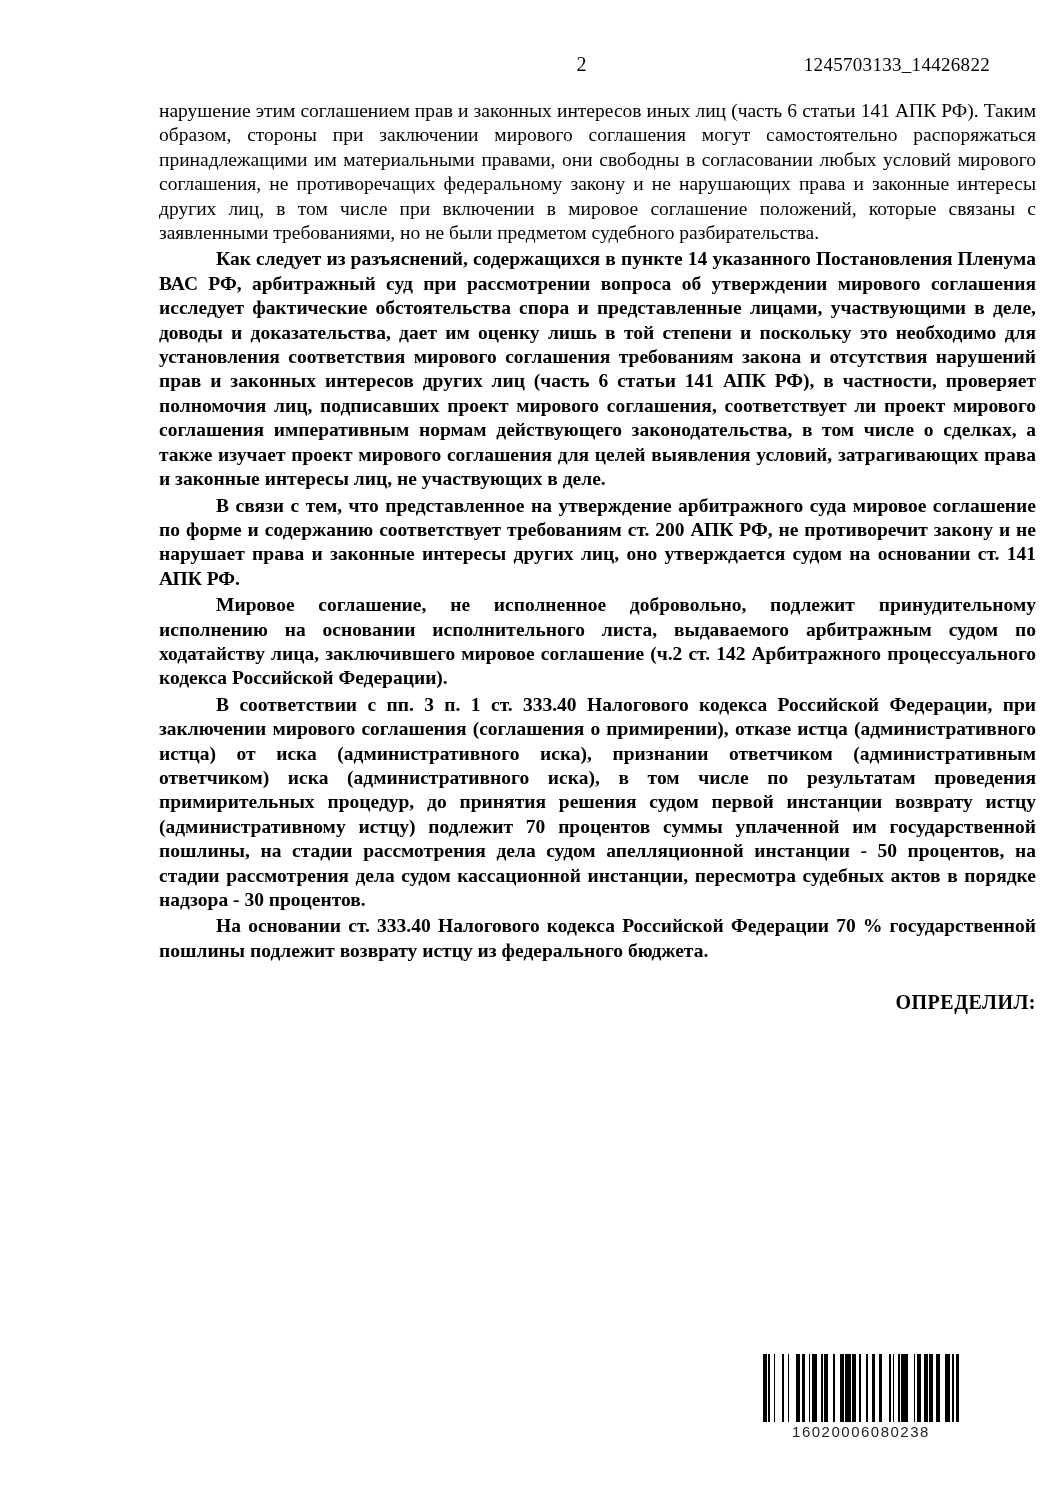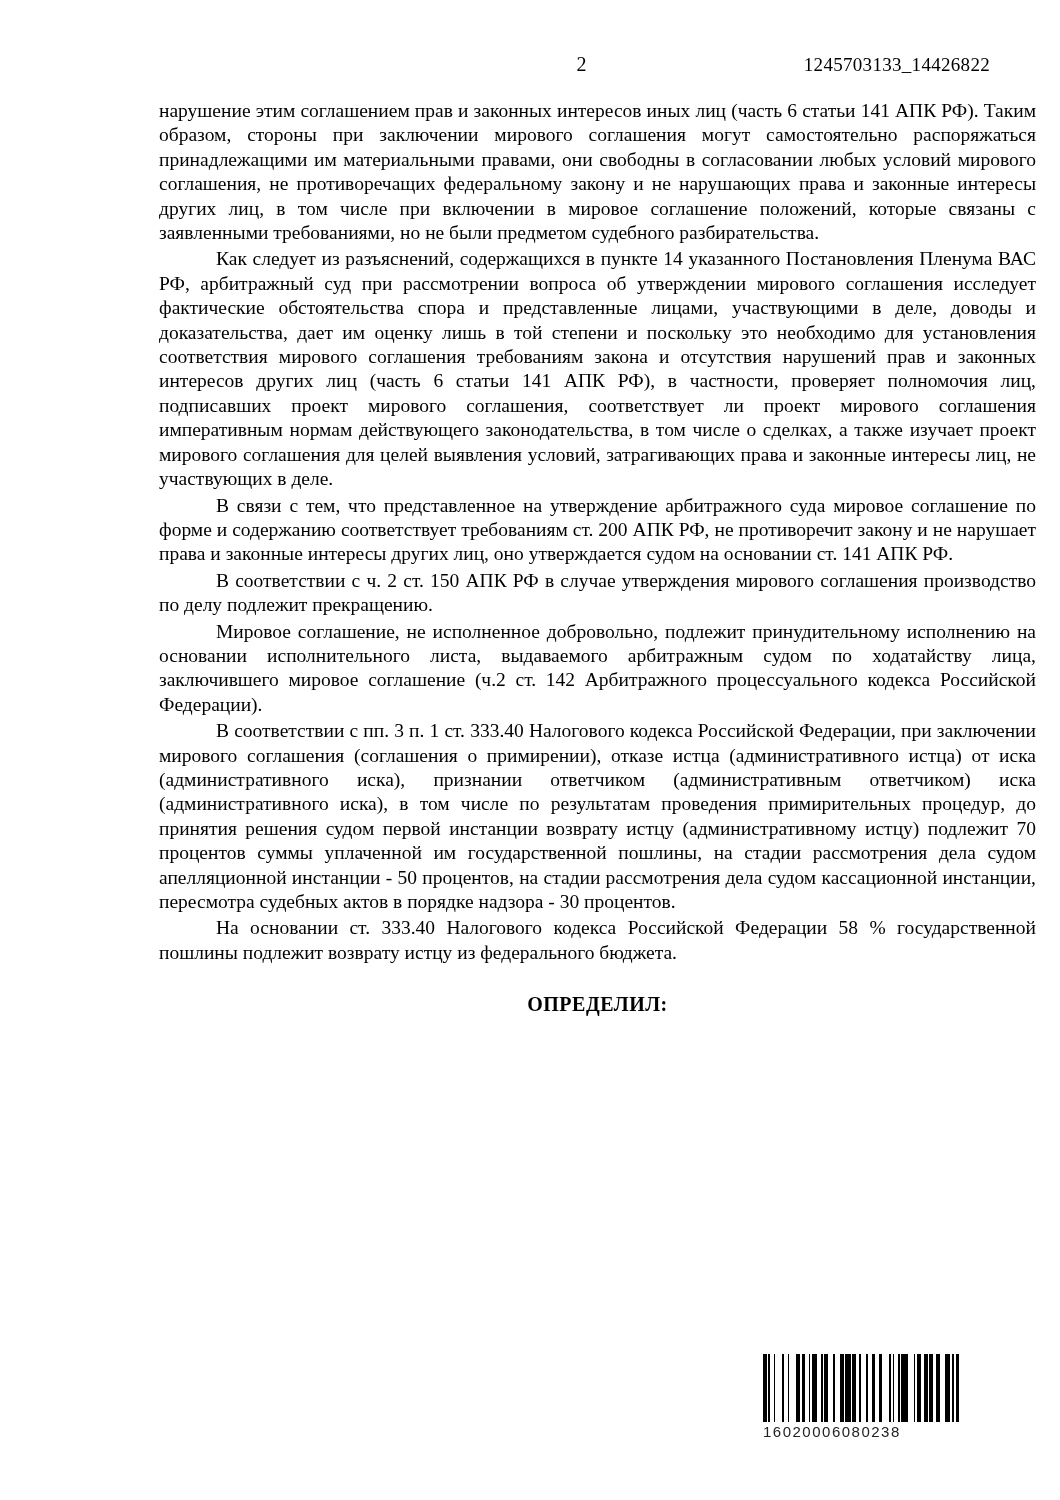--- a/index.html
+++ b/index.html
@@ -47,40 +47,41 @@
     line-height: 24.4px;
     text-align: justify;
     margin-left: 16px;
   }
   .para {
     margin: 0 0 2px 0;
     hyphens: none;
   }
   .indent {
     text-indent: 57px;
+    font-weight: bold;
   }
   .ruling {
     font-size: 20px;
     font-weight: bold;
-    text-align: center;
+    text-align: right;
     margin: 27px 0 29px 0;
     letter-spacing: 0.5px;
   }
   .gap {
     display: inline-block;
     height: 1px;
   }
   .gap-wide { width: 378px; }
   .gap-mid  { width: 286px; }
   .barcode-wrap {
     position: absolute;
     left: 763px;
     top: 1354px;
     width: 196px;
-    text-align: left;
+    text-align: center;
   }
   .barcode-svg {
     display: block;
     width: 196px;
     height: 68px;
   }
   .barcode-num {
     font-family: "Liberation Sans", sans-serif;
     font-size: 15px;
     letter-spacing: 1.5px;
@@ -96,24 +97,23 @@
 
   <div class="header">
     <span class="page-num">2</span>
     <span class="doc-id">1245703133_14426822</span>
   </div>
 
   <div class="body-col">
     <p class="para">нарушение этим соглашением прав и законных интересов иных лиц (часть 6 статьи 141 АПК РФ). Таким образом, стороны при заключении мирового соглашения могут самостоятельно распоряжаться принадлежащими им материальными правами, они свободны в согласовании любых условий мирового соглашения, не противоречащих федеральному закону и не нарушающих права и законные интересы других лиц, в том числе при включении в мировое соглашение положений, которые связаны с заявленными требованиями, но не были предметом судебного разбирательства.</p>
     <p class="para indent">Как следует из разъяснений, содержащихся в пункте 14 указанного Постановления Пленума ВАС РФ, арбитражный суд при рассмотрении вопроса об утверждении мирового соглашения исследует фактические обстоятельства спора и представленные лицами, участвующими в деле, доводы и доказательства, дает им оценку лишь в той степени и поскольку это необходимо для установления соответствия мирового соглашения требованиям закона и отсутствия нарушений прав и законных интересов других лиц (часть 6 статьи 141 АПК РФ), в частности, проверяет полномочия лиц, подписавших проект мирового соглашения, соответствует ли проект мирового соглашения императивным нормам действующего законодательства, в том числе о сделках, а также изучает проект мирового соглашения для целей выявления условий, затрагивающих права и законные интересы лиц, не участвующих в деле.</p>
     <p class="para indent">В связи с тем, что представленное на утверждение арбитражного суда мировое соглашение по форме и содержанию соответствует требованиям ст. 200 АПК РФ, не противоречит закону и не нарушает права и законные интересы других лиц, оно утверждается судом на основании ст. 141 АПК РФ.</p>
-    <p class="para indent">В соответствии с ч. 2 ст. 150 АПК РФ в случае утверждения мирового соглашения производство по делу подлежит прекращению.</p>
     <p class="para indent">Мировое соглашение, не исполненное добровольно, подлежит принудительному исполнению на основании исполнительного листа, выдаваемого арбитражным судом по ходатайству лица, заключившего мировое соглашение (ч.2 ст. 142 Арбитражного процессуального кодекса Российской Федерации).</p>
     <p class="para indent">В соответствии с пп. 3 п. 1 ст. 333.40 Налогового кодекса Российской Федерации, при заключении мирового соглашения (соглашения о примирении), отказе истца (административного истца) от иска (административного иска), признании ответчиком (административным ответчиком) иска (административного иска), в том числе по результатам проведения примирительных процедур, до принятия решения судом первой инстанции возврату истцу (административному истцу) подлежит 70 процентов суммы уплаченной им государственной пошлины, на стадии рассмотрения дела судом апелляционной инстанции - 50 процентов, на стадии рассмотрения дела судом кассационной инстанции, пересмотра судебных актов в порядке надзора - 30 процентов.</p>
-    <p class="para indent">На основании ст. 333.40 Налогового кодекса Российской Федерации 58 % государственной пошлины подлежит возврату истцу из федерального бюджета.</p>
+    <p class="para indent">На основании ст. 333.40 Налогового кодекса Российской Федерации 70 % государственной пошлины подлежит возврату истцу из федерального бюджета.</p>
 
     <h2 class="ruling">ОПРЕДЕЛИЛ:</h2>
 
 
   </div>
 
   <div class="barcode-wrap">
     <svg class="barcode-svg" width="196" height="68" shape-rendering="crispEdges" fill="#000000">
         <rect x="0.00" y="0" width="3.50" height="68"></rect>
         <rect x="5.25" y="0" width="1.75" height="68"></rect>

